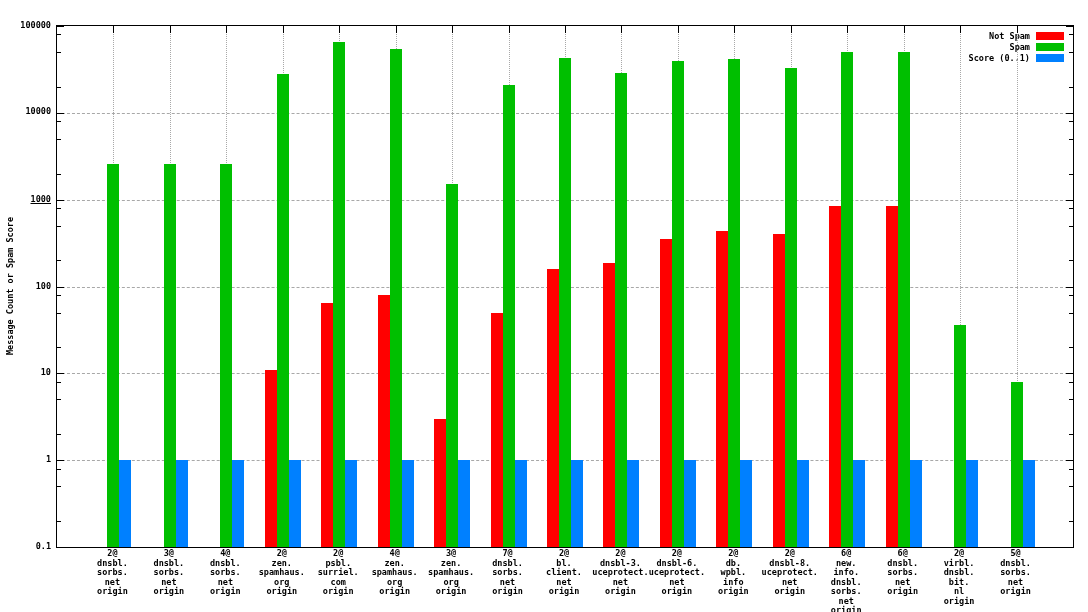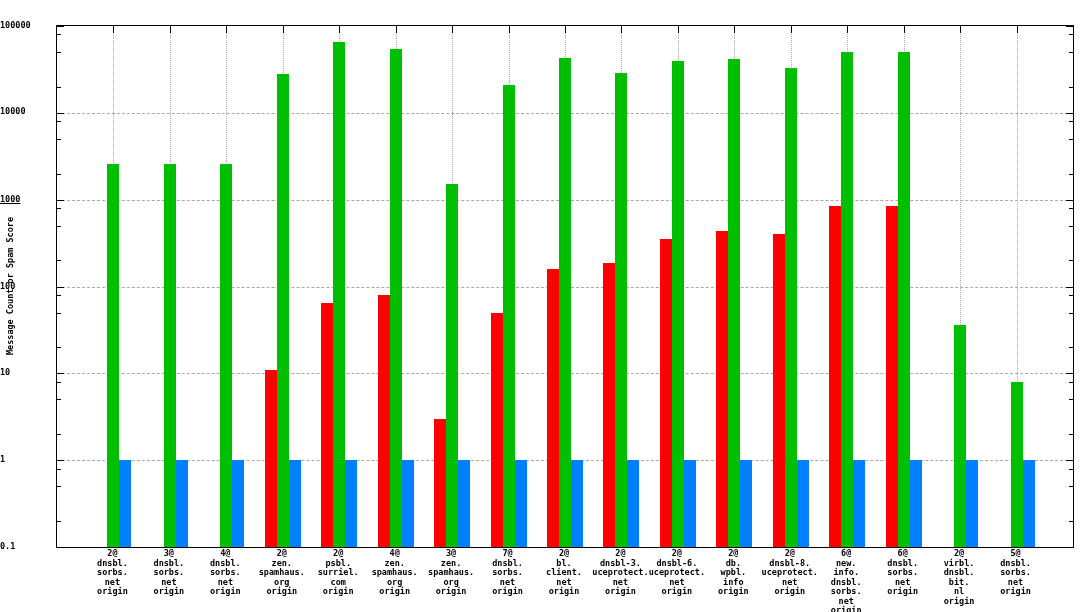--- a/index.html
+++ b/index.html
@@ -7,33 +7,47 @@
           font-family:"DejaVu Sans Mono",monospace;color:#000;overflow:hidden;}
   #chart-title{position:absolute;top:7px;left:0;width:1088px;text-align:center;
                font-size:8.5px;font-weight:bold;white-space:pre;}
   #y-axis-title{position:absolute;left:10px;top:286px;transform:translate(-50%,-50%) rotate(-90deg);
                 font-size:8.5px;font-weight:bold;white-space:nowrap;}
   #plot{position:absolute;left:56px;top:25px;width:1016px;height:521px;border:1px solid #000;}
   .hgrid{position:absolute;left:0;width:100%;height:0;border-top:1px dashed #a8a8a8;}
   .vgrid{position:absolute;top:0;width:0;height:100%;border-left:1px dotted #a8a8a8;}
   .tick{position:absolute;background:#000;}
   .bar{position:absolute;}
-  .ylab{position:absolute;left:0;width:51px;text-align:left;font-size:8.5px;font-weight:bold;}
+  .ylab{position:absolute;left:0;width:51px;text-align:right;font-size:8.5px;font-weight:bold;}
   .xlab{position:absolute;width:80px;text-align:center;font-size:8.5px;font-weight:bold;line-height:9.5px;}
   #legend{position:absolute;top:6px;right:9px;}
   .legrow{display:flex;align-items:center;justify-content:flex-end;margin-bottom:3px;}
   .legrow span{font-size:8.5px;font-weight:bold;margin-right:6px;line-height:8px;}
   .swatch{width:28px;height:8px;}
 </style>
 </head>
 <body>
 
 <div id="screen">
   <div id="y-axis-title">Message Count or Spam Score</div>
   <div id="plot">
+    <div id="legend">
+        <div class="legrow">
+          <span>Not Spam</span>
+          <div class="swatch" style="background: rgb(255, 0, 0);"></div>
+        </div>
+        <div class="legrow">
+          <span>Spam</span>
+          <div class="swatch" style="background: rgb(0, 191, 0);"></div>
+        </div>
+        <div class="legrow">
+          <span>Score (0..1)</span>
+          <div class="swatch" style="background: rgb(0, 128, 255);"></div>
+        </div>
+      </div>
   <div class="tick" style="left: 0px; top: 0px; width: 7px; height: 1px;"></div>
       <div class="tick" style="right: 0px; top: 0px; width: 7px; height: 1px;"></div>
       <div class="hgrid" style="top: 86.8333px;"></div>
       <div class="tick" style="left: 0px; top: 86.8333px; width: 7px; height: 1px;"></div>
       <div class="tick" style="right: 0px; top: 86.8333px; width: 7px; height: 1px;"></div>
       <div class="hgrid" style="top: 173.667px;"></div>
       <div class="tick" style="left: 0px; top: 173.667px; width: 7px; height: 1px;"></div>
       <div class="tick" style="right: 0px; top: 173.667px; width: 7px; height: 1px;"></div>
       <div class="hgrid" style="top: 260.5px;"></div>
       <div class="tick" style="left: 0px; top: 260.5px; width: 7px; height: 1px;"></div>

